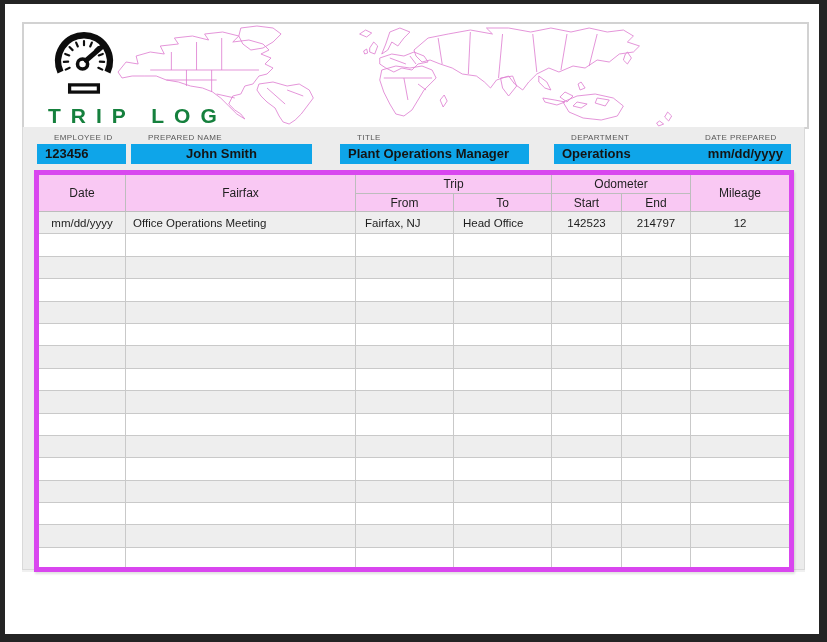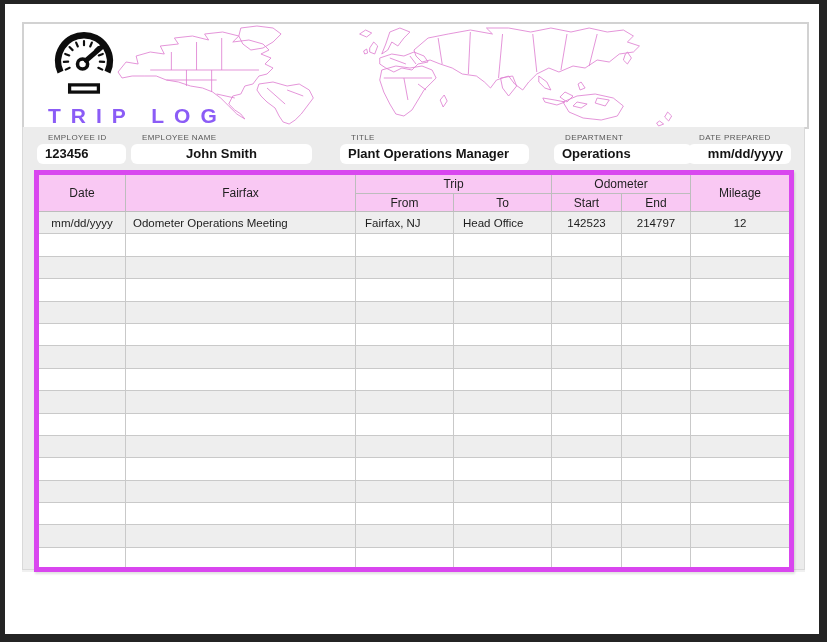--- a/index.html
+++ b/index.html
@@ -10,32 +10,32 @@
 
   
   .header-box{position:absolute;left:17px;top:18px;width:783px;height:103px;
     background:#fff;border:2px solid #d2d2d2;box-sizing:content-box;overflow:hidden;}
   .map-svg{position:absolute;left:92px;top:0px;width:604px;height:103px;}
   .map-svg path,.map-svg polyline{fill:none;stroke:#e083d2;stroke-width:0.9;stroke-linejoin:round;opacity:.95;}
   .logo{position:absolute;left:22px;top:4px;width:76px;height:72px;}
   .logo svg{width:100%;height:100%;}
   .logo .stk{fill:none;stroke:#0d0d0d;}
   .banner-title{position:absolute;left:24px;top:80px;font-size:21px;font-weight:800;
-    letter-spacing:10px;color:#8b5cf6;white-space:nowrap;}
+    letter-spacing:10px;color:#15803d;white-space:nowrap;}
 
   
   .page{position:absolute;left:17px;top:123px;width:783px;height:443px;
     background:#ececec;border:1px solid #d9d9d9;border-top:none;box-sizing:border-box;
     box-shadow:0 2px 0 rgba(0,0,0,.06);}
 
   .field{position:absolute;top:6px;}
-  .field .lbl{font-size:8px;letter-spacing:.4px;color:#575757;margin-left:11px;
+  .field .lbl{font-size:8px;letter-spacing:.4px;color:#575757;margin-left:17px;
     margin-bottom:2px;white-space:nowrap;}
-  .field .val{background:#ffffff;height:20px;line-height:20px;font-size:13px;
-    font-weight:bold;color:#141414;padding:0 8px;box-sizing:border-box;white-space:nowrap;border-radius:6px;}
+  .field .val{background:#0ea5e9;height:20px;line-height:20px;font-size:13px;
+    font-weight:bold;color:#141414;padding:0 8px;box-sizing:border-box;white-space:nowrap;}
   .f0{left:14px}.f0 .val{width:89px;}
   .f1{left:108px}.f1 .val{width:181px;text-align:center;}
   .f2{left:317px}.f2 .val{width:189px;}
   .f3{left:531px}.f3 .val{width:138px;}
   .f4{left:665px}.f4 .val{width:103px;text-align:right;}
 
   
   table.log{position:absolute;left:11px;top:43px;width:755px;
     border-collapse:collapse;table-layout:fixed;
     border:5px solid #d946ef;box-shadow:1px 2px 2px rgba(0,0,0,.12);}
@@ -146,21 +146,21 @@
     <div class="banner-title">TRIP LOG</div>
   </div>
 
   <div class="page">
 
     <div class="field f0">
       <div class="lbl">EMPLOYEE ID</div>
       <div class="val">123456</div>
     </div>
     <div class="field f1">
-      <div class="lbl">EMPLOYEE NAME</div>
+      <div class="lbl">PREPARED NAME</div>
       <div class="val">John Smith</div>
     </div>
     <div class="field f2">
       <div class="lbl">TITLE</div>
       <div class="val">Plant Operations Manager</div>
     </div>
     <div class="field f3">
       <div class="lbl">DEPARTMENT</div>
       <div class="val">Operations</div>
     </div>
@@ -190,21 +190,21 @@
         <tr class="h2">
           <th>From</th>
           <th>To</th>
           <th>Start</th>
           <th>End</th>
         </tr>
       </thead>
       <tbody>
             <tr>
               <td class="c-date">mm/dd/yyyy</td>
-              <td class="c-purpose">Odometer Operations Meeting</td>
+              <td class="c-purpose">Office Operations Meeting</td>
               <td class="c-from">Fairfax, NJ</td>
               <td class="c-to">Head Office</td>
               <td class="c-start">142523</td>
               <td class="c-end">214797</td>
               <td class="c-mileage">12</td>
             </tr>
             <tr>
               <td class="c-date"></td>
               <td class="c-purpose"></td>
               <td class="c-from"></td>

